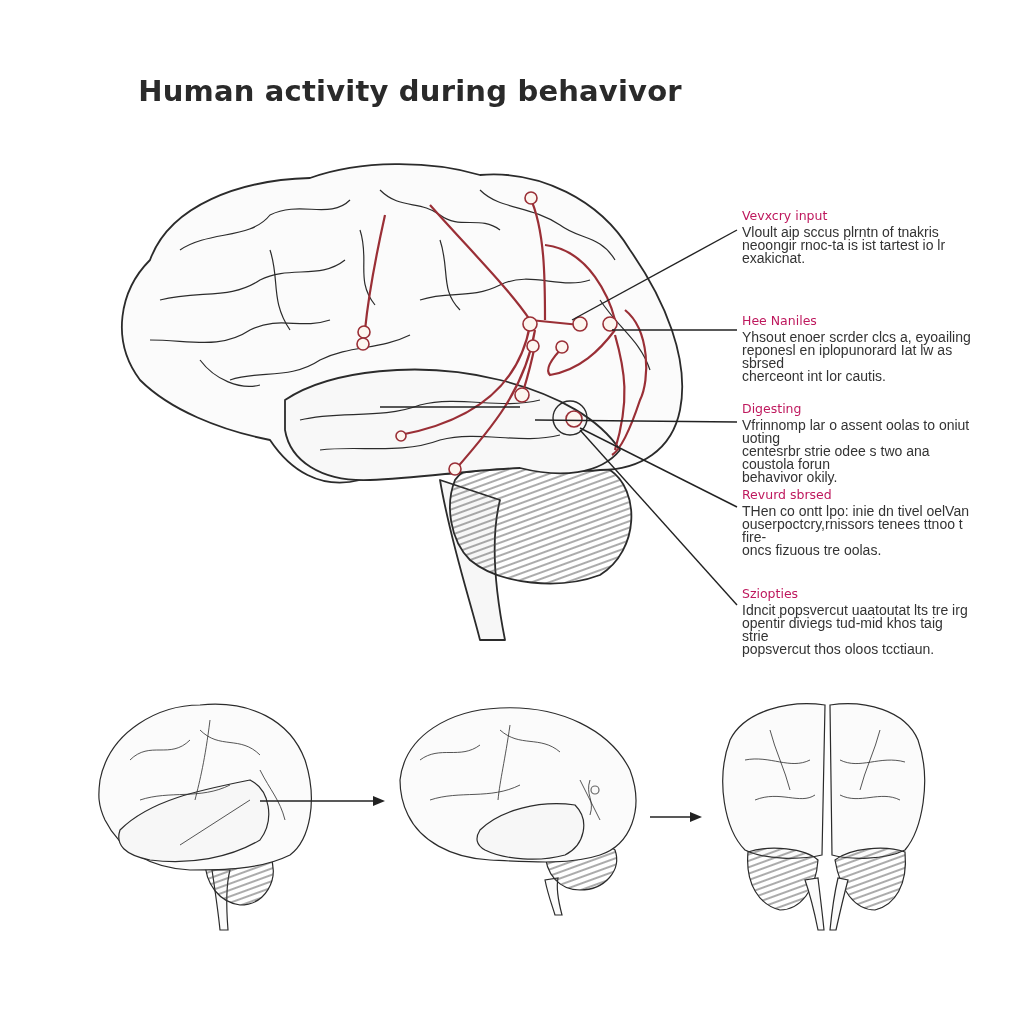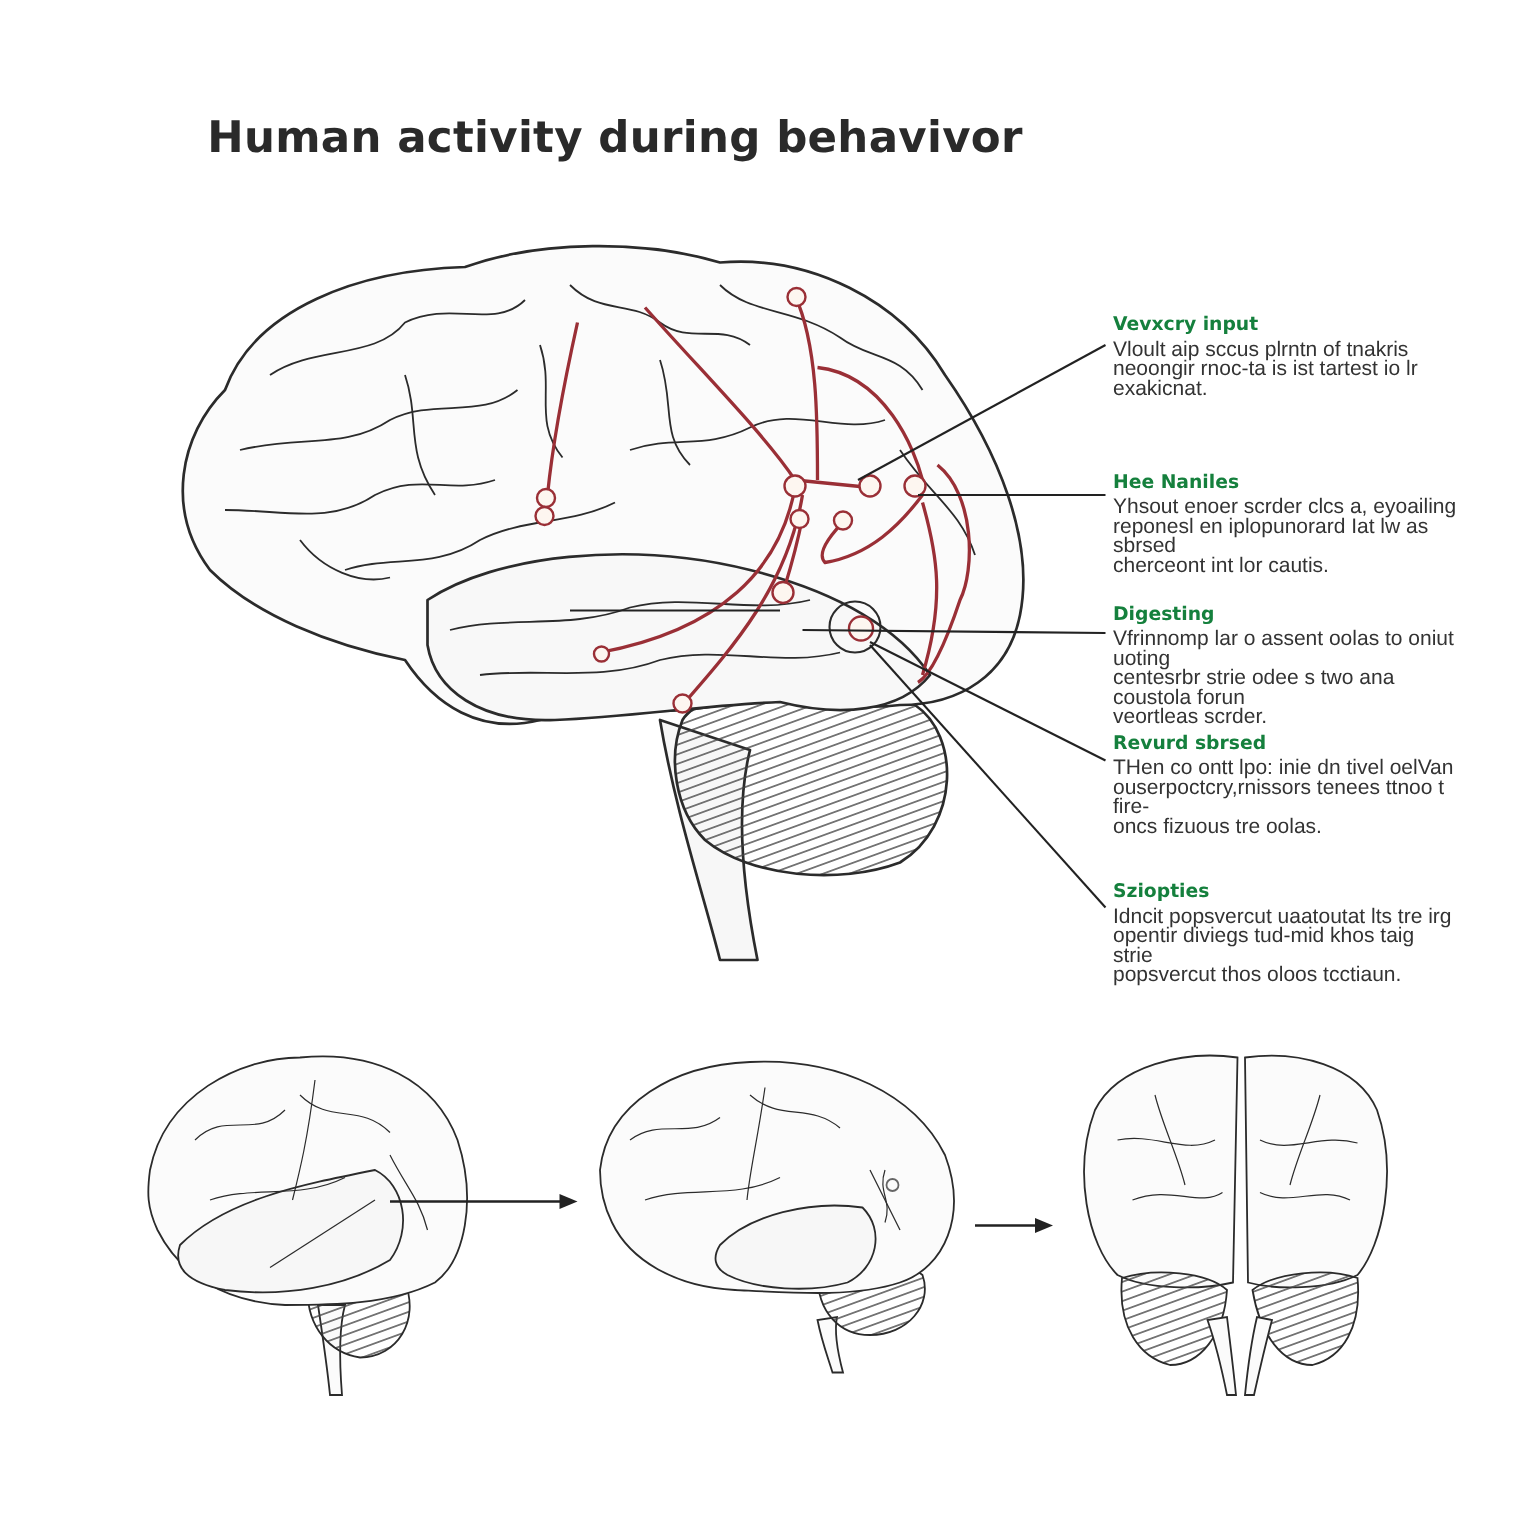--- a/index.html
+++ b/index.html
@@ -3,21 +3,21 @@
 <meta charset="utf-8">
 <style>
   html, body { margin: 0; padding: 0; background: #ffffff; }
   body { width: 1024px; height: 1024px; position: relative; overflow: hidden;
          font-family: "Liberation Sans", sans-serif; color: #222; }
   .title { position: absolute; left: 0; width: 820px; top: 74px; text-align: center;
            font-family: "DejaVu Sans", sans-serif; font-weight: bold; font-size: 29px;
            color: #2a2a2a; letter-spacing: 0.2px; }
   svg.main { position: absolute; left: 0; top: 0; }
   .label { position: absolute; left: 742px; width: 230px; }
-  .label .h { font-family: "DejaVu Sans", sans-serif; font-weight: bold; font-size: 12.5px; color: #15803d; margin-bottom: 3px; }
+  .label .h { font-family: "DejaVu Sans", sans-serif; font-weight: normal; font-size: 12.5px; color: #be185d; margin-bottom: 3px; }
   .label .d { font-size: 14px; line-height: 13px; color: #333; }
 </style>
 </head>
 <body>
 
 <div class="title">Human activity during behavivor</div>
 
 <svg class="main" width="1024" height="1024" viewBox="0 0 1024 1024">
   <defs>
     <pattern id="cereb" width="6" height="6" patternUnits="userSpaceOnUse" patternTransform="rotate(-20)">
@@ -156,21 +156,21 @@
 <div class="label" style="top:313px;">
   <div class="h">Hee Naniles</div>
   <div class="d">Yhsout enoer scrder clcs a, eyoailing</div>
   <div class="d">reponesl en iplopunorard Iat lw as sbrsed</div>
   <div class="d">cherceont int lor cautis.</div>
 </div>
 <div class="label" style="top:401px;">
   <div class="h">Digesting</div>
   <div class="d">Vfrinnomp lar o assent oolas to oniut uoting</div>
   <div class="d">centesrbr strie odee s two ana coustola forun</div>
-  <div class="d">veortleas scrder.</div>
+  <div class="d">behavivor okily.</div>
 </div>
 <div class="label" style="top:487px;">
   <div class="h">Revurd sbrsed</div>
   <div class="d">THen co ontt lpo: inie dn tivel oelVan</div>
   <div class="d">ouserpoctcry,rnissors tenees ttnoo t fire-</div>
   <div class="d">oncs fizuous tre oolas.</div>
 </div>
 <div class="label" style="top:586px;">
   <div class="h">Sziopties</div>
   <div class="d">Idncit popsvercut uaatoutat lts tre irg</div>

